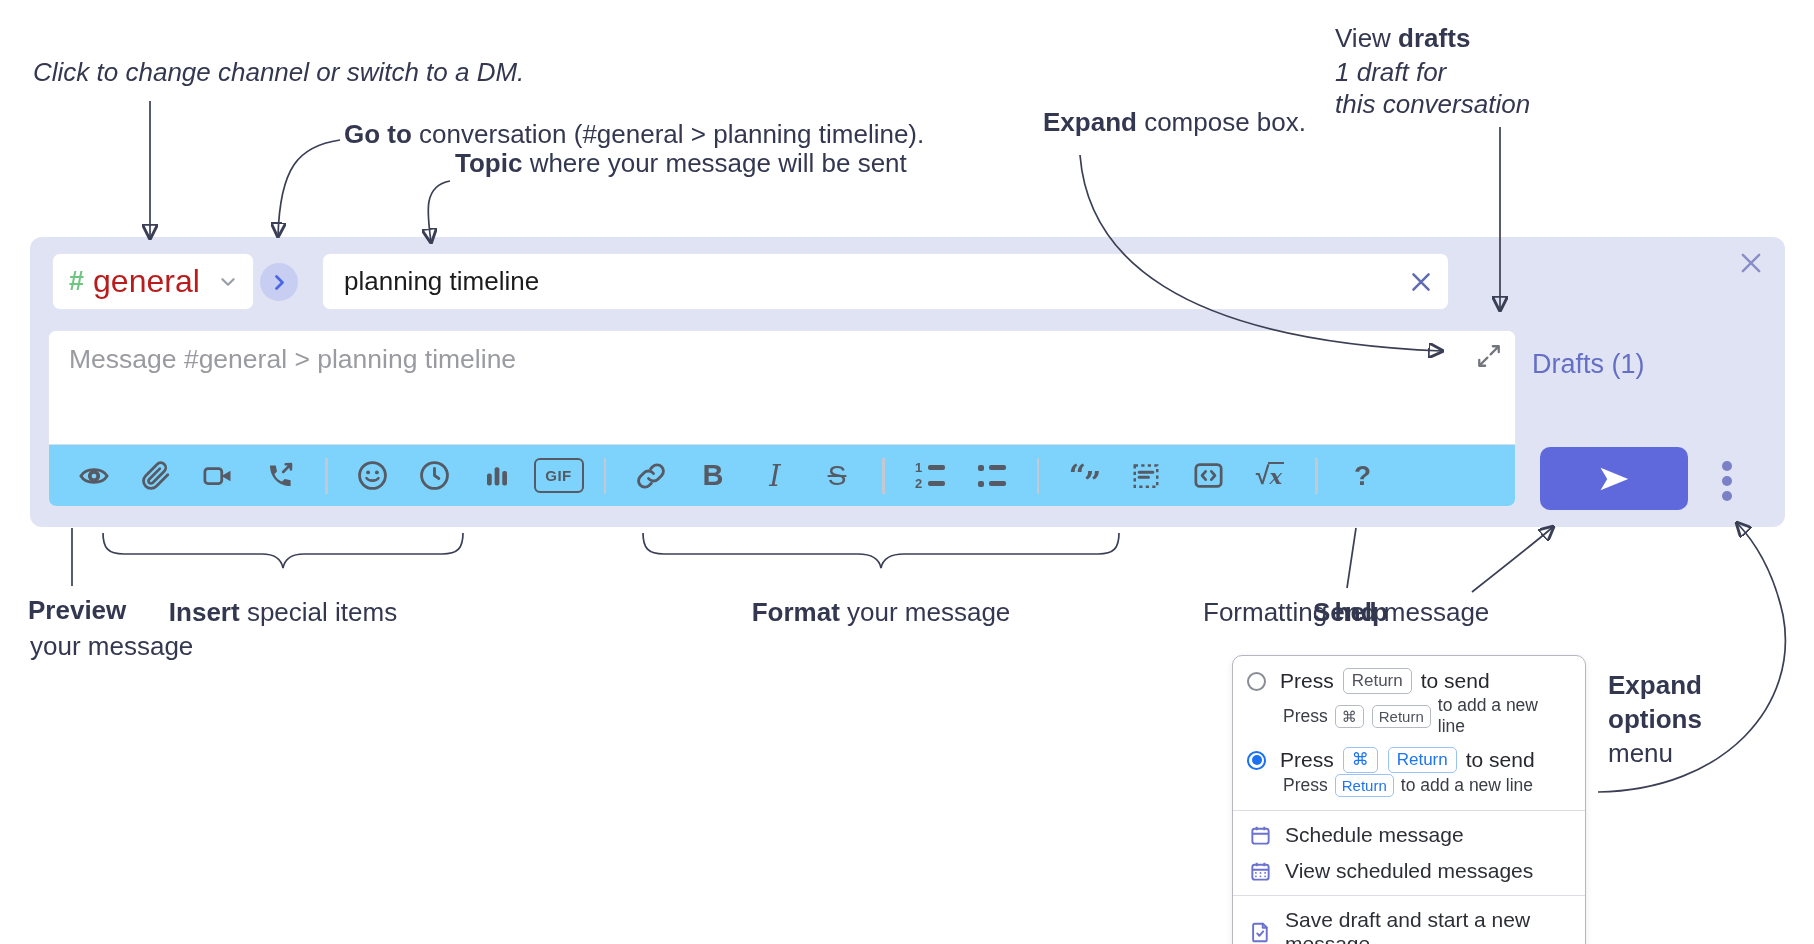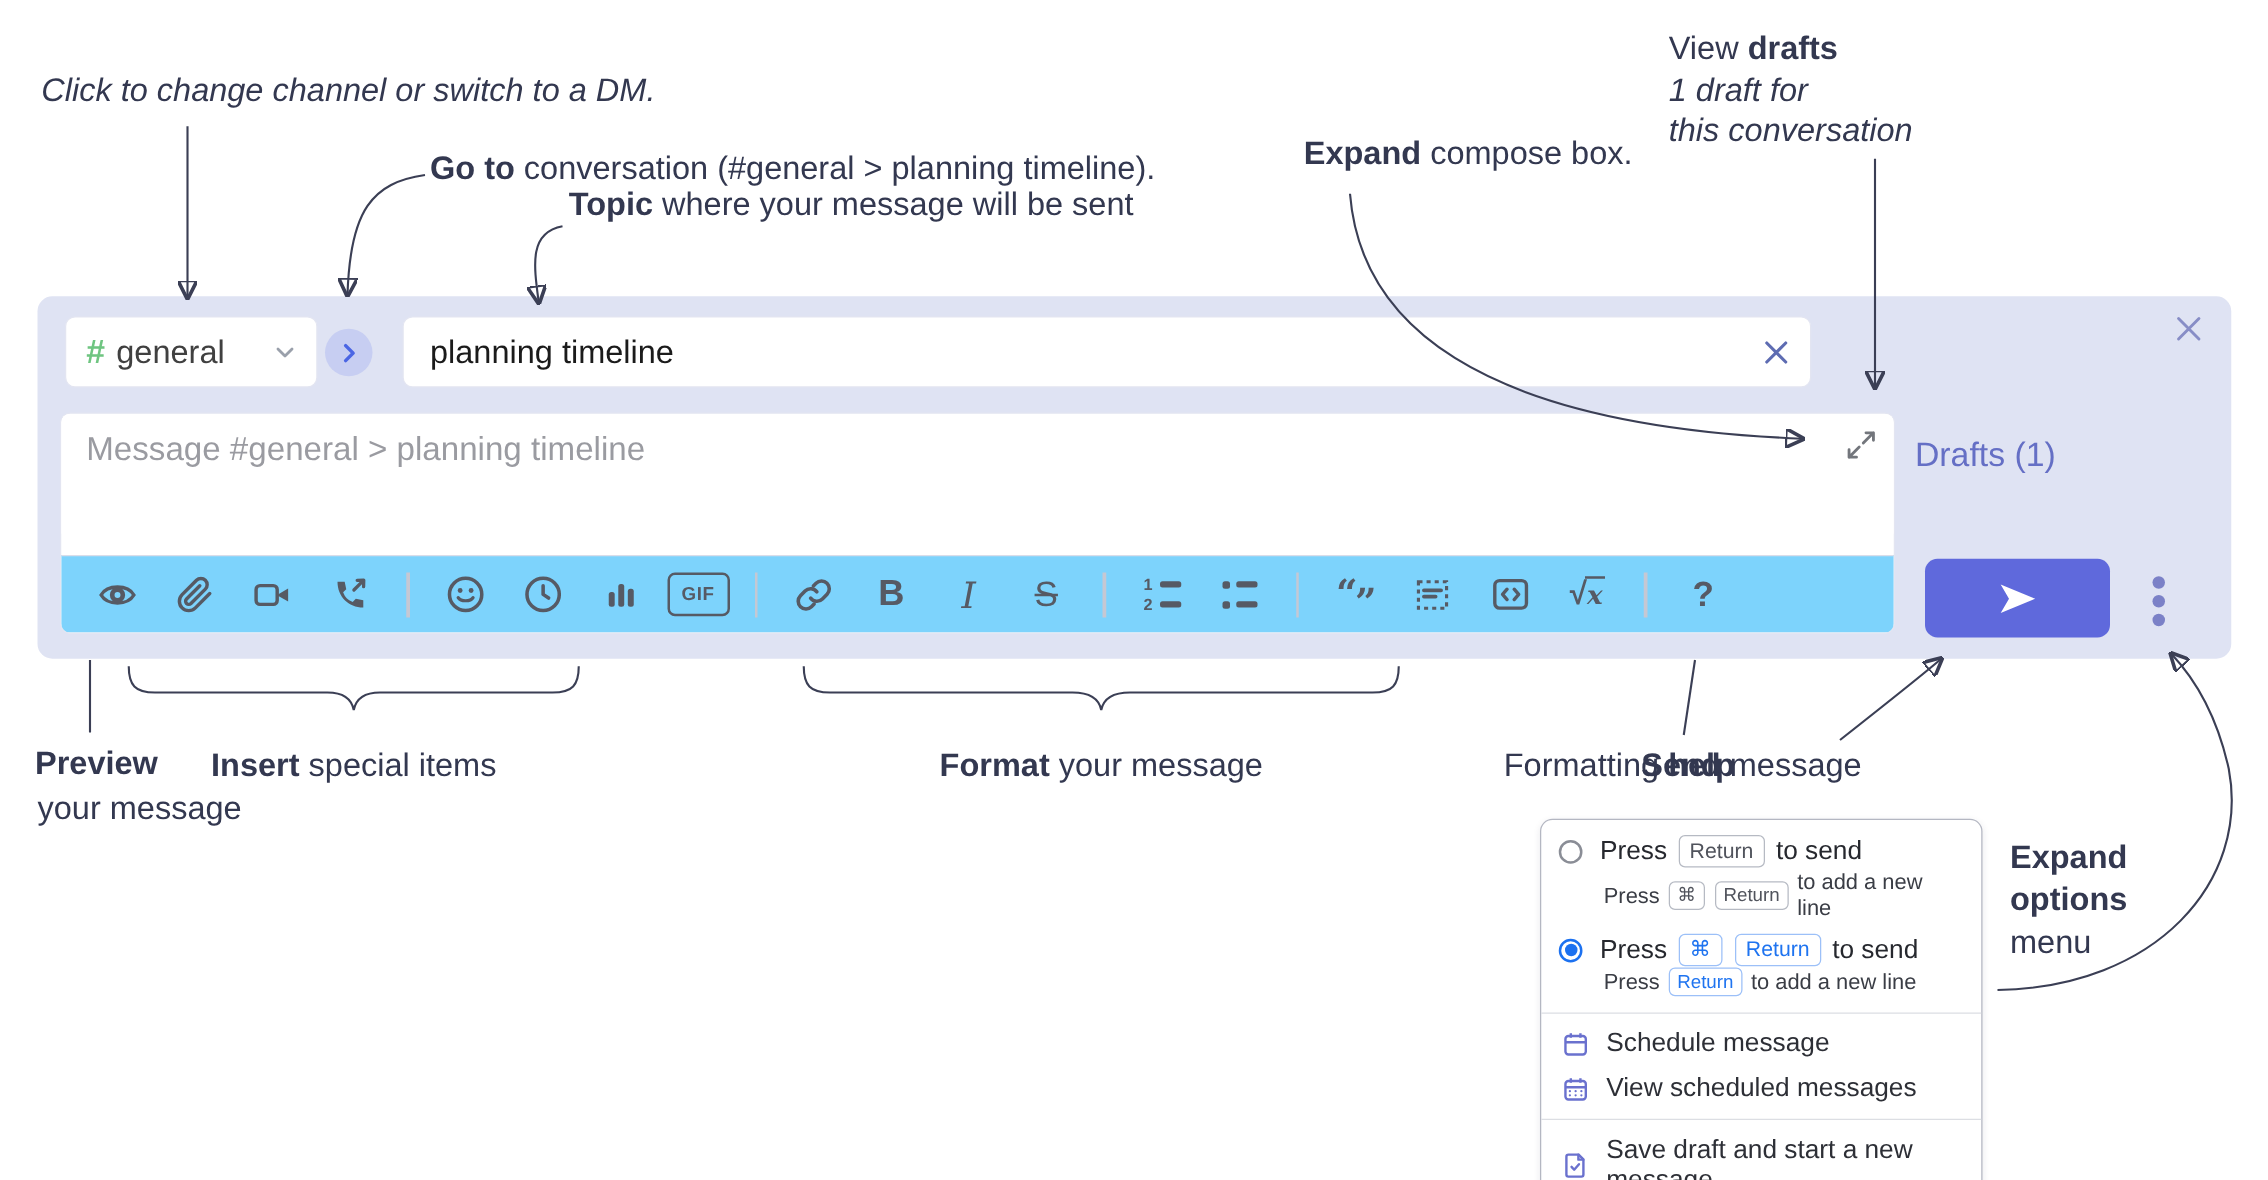--- a/index.html
+++ b/index.html
@@ -12,21 +12,21 @@
   .it{font-style:italic;}
   .center{text-align:center;}
   
   svg.overlay{position:absolute;left:0;top:0;width:1814px;height:944px;pointer-events:none;z-index:30;}
   svg.overlay path{fill:none;stroke:#3b3f55;stroke-width:1.7px;}
   
   .compose{left:30px;top:237px;width:1755px;height:290px;background:#dfe3f3;border-radius:12px;}
   .chan-select{left:52px;top:253px;width:202px;height:57px;background:#fff;border:1px solid #e3e5f1;
                border-radius:8px;display:flex;align-items:center;padding:0 16px;box-sizing:border-box;cursor:pointer;}
   .hash{color:#6fc581;font-size:27px;font-weight:700;margin-right:9px;}
-  .chan-name{font-size:26px;color:#404040;}
+  .chan-name{font-size:32px;color:#b91c1c;}
   .chev{margin-left:auto;display:flex;}
   .goto-btn{left:260px;top:263px;width:38px;height:38px;border-radius:50%;background:#c7cef2;
             display:flex;align-items:center;justify-content:center;cursor:pointer;}
   .topic-wrap{left:310px;top:253px;width:1127px;height:57px;background:#fff;border:1px solid #e3e5f1;
               border-radius:8px;display:flex;align-items:center;box-sizing:border-box;}
   .topic-wrap input{flex:1;border:none;outline:none;font:26px "Liberation Sans",sans-serif;color:#1b1b1b;
                     padding:0 0 0 21px;background:transparent;}
   .icon-x{display:flex;align-items:center;justify-content:center;cursor:pointer;background:none;border:none;padding:0;}
   .topic-clear{margin-right:14px;}
   .compose-close{left:1734px;top:246px;width:34px;height:34px;}

